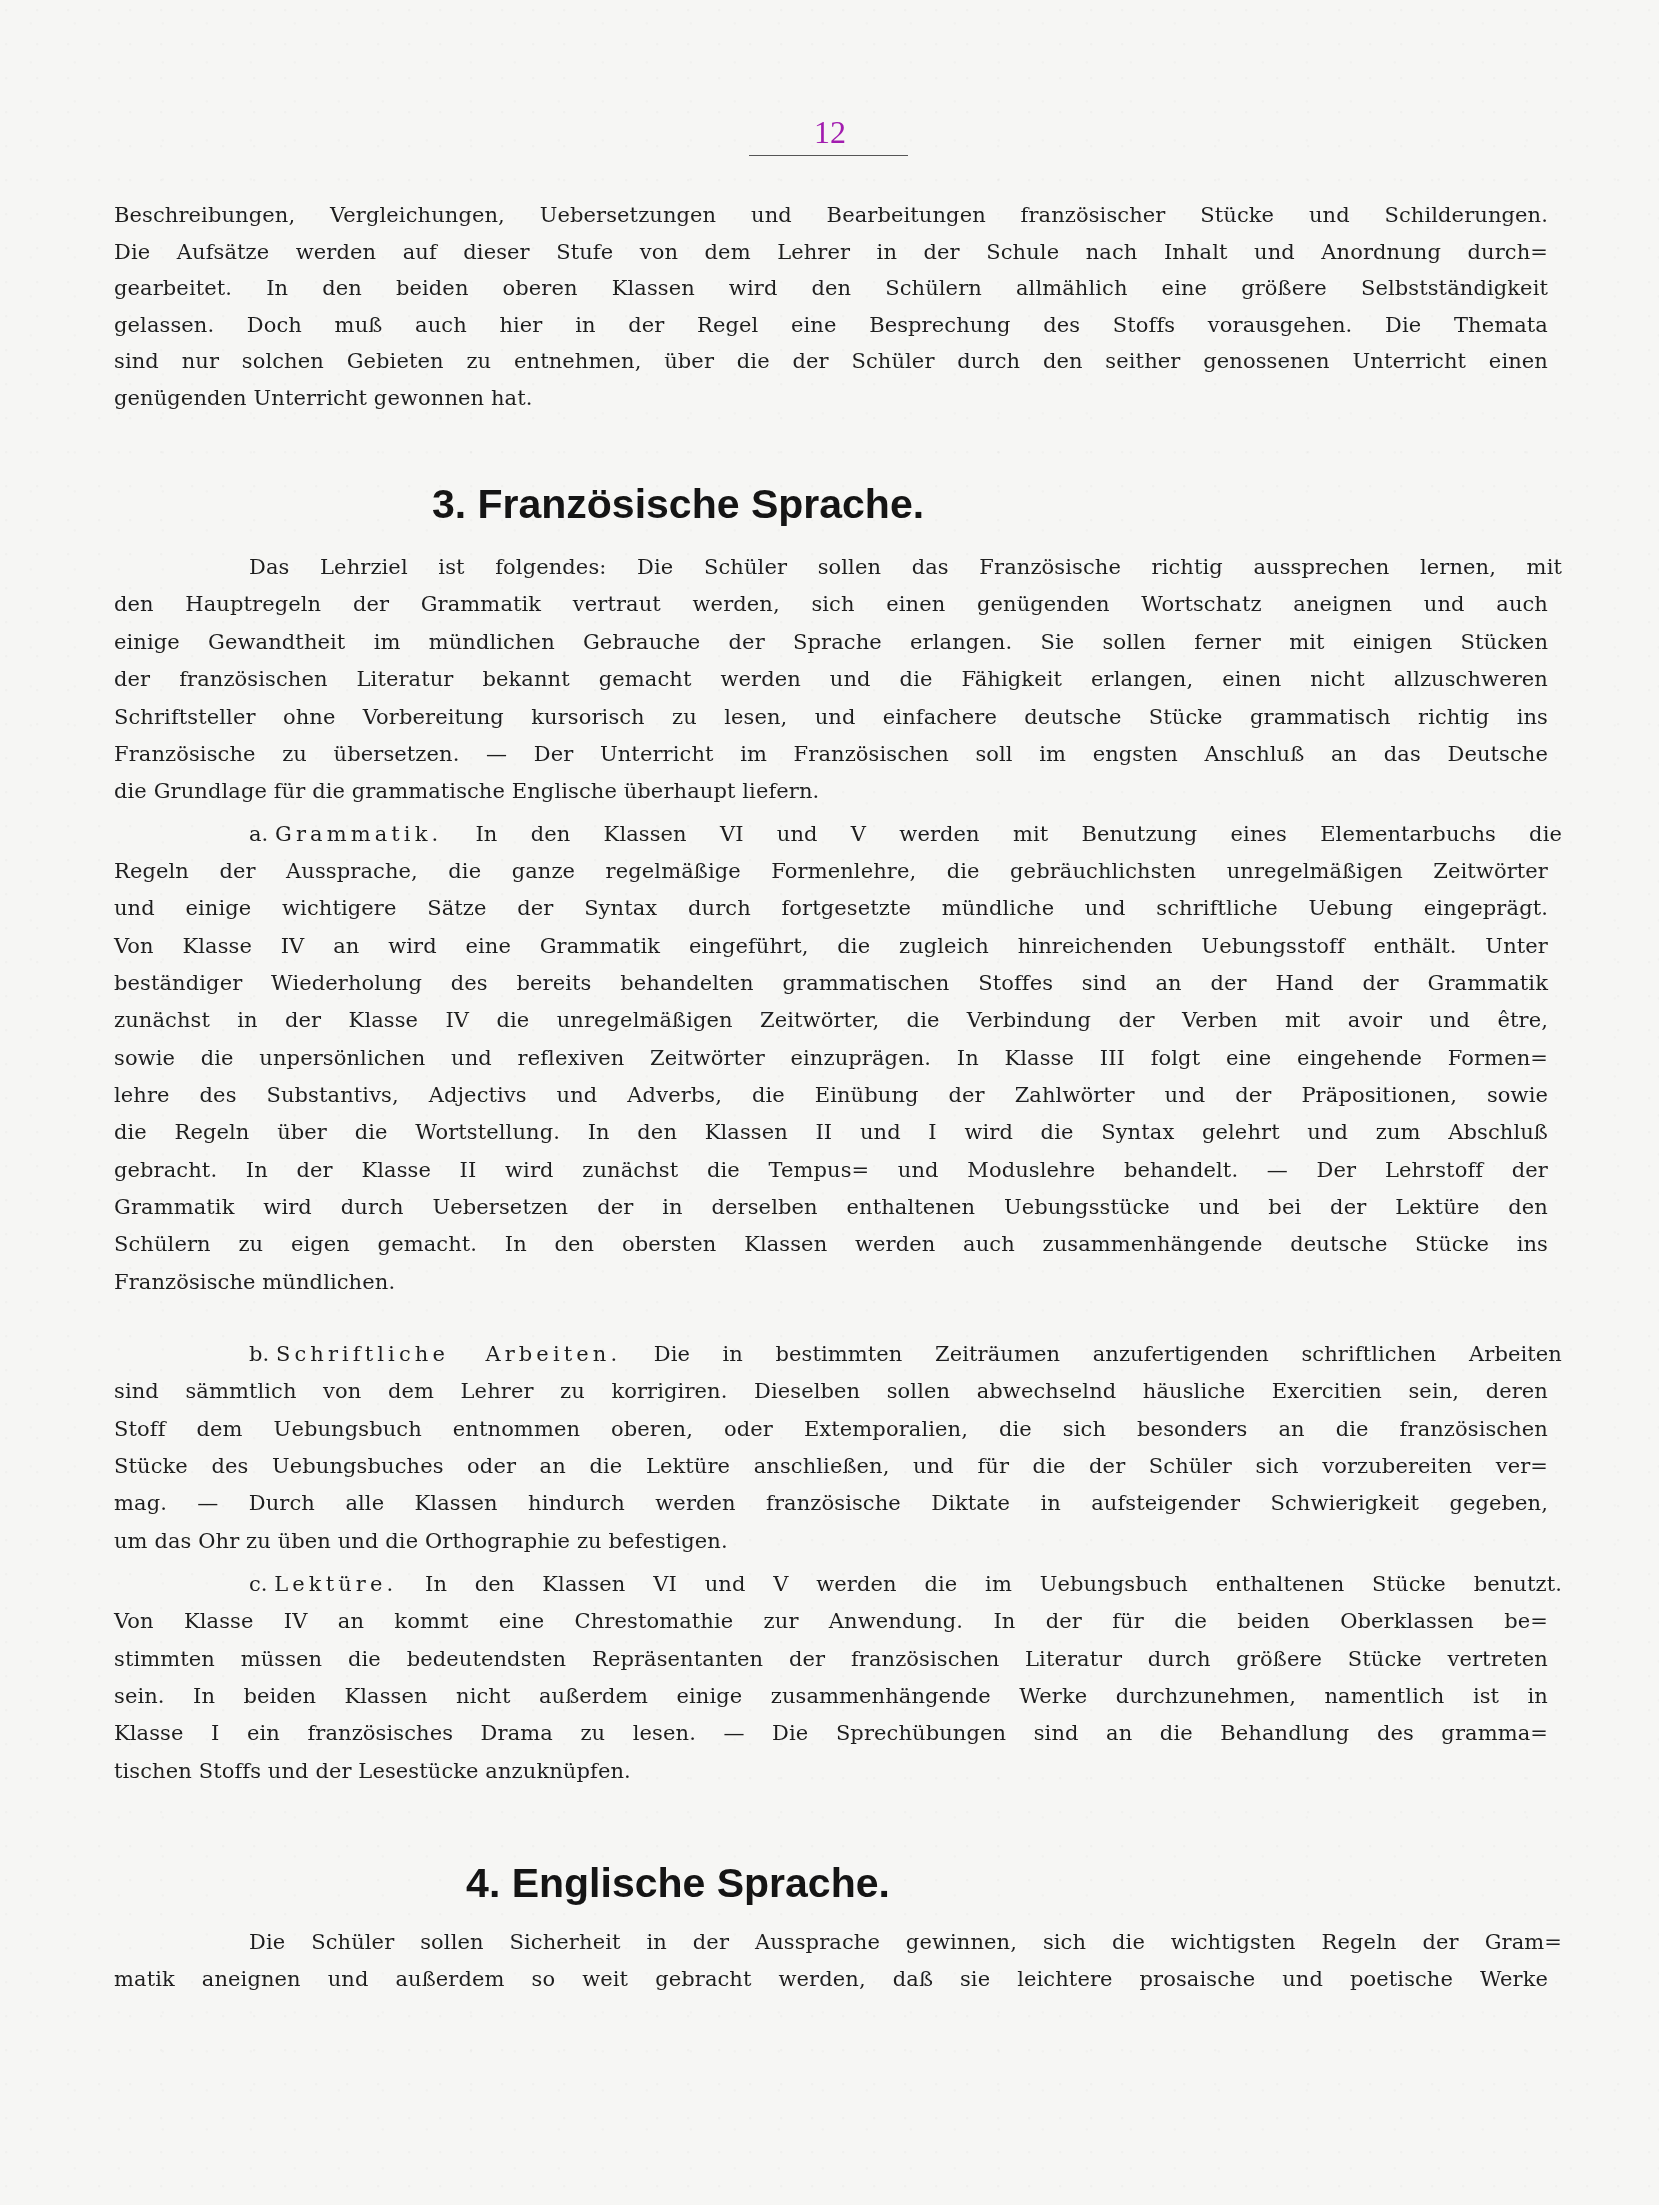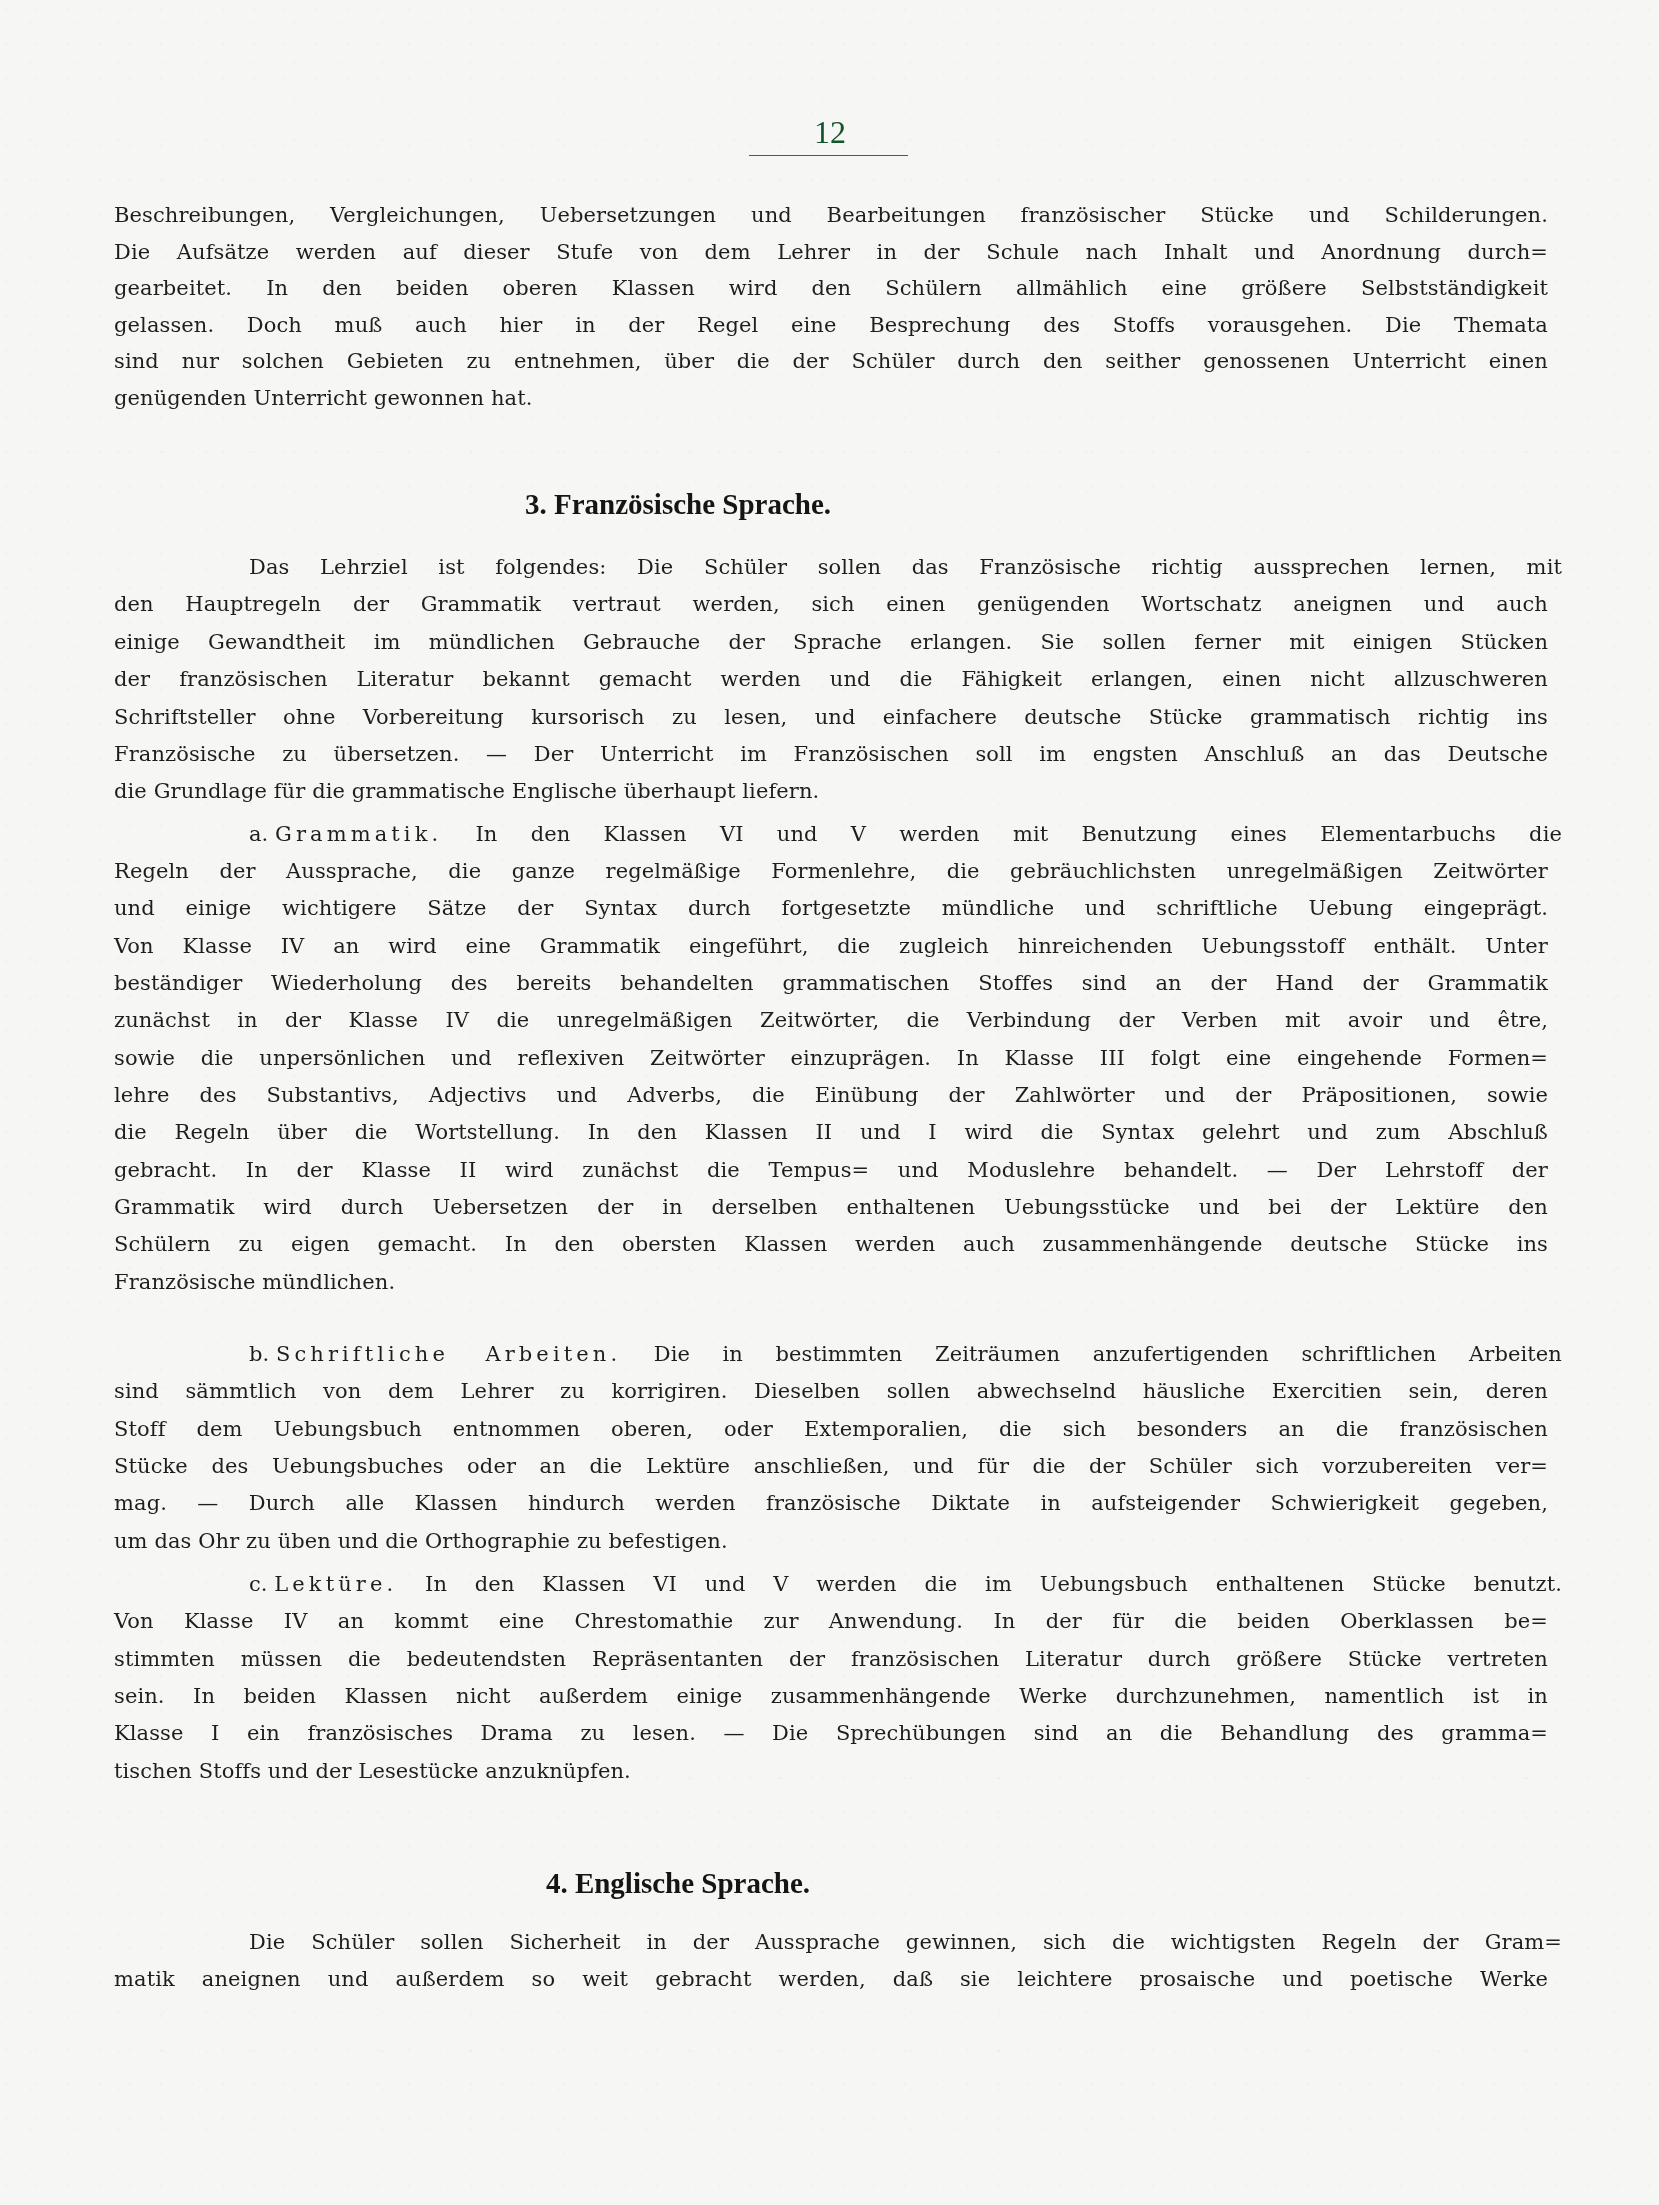--- a/index.html
+++ b/index.html
@@ -9,38 +9,38 @@
     background-image:
       radial-gradient(circle at 20% 30%, rgba(0,0,0,0.025) 0 0.8px, transparent 1.7px),
       radial-gradient(circle at 70% 60%, rgba(0,0,0,0.02) 0 0.8px, transparent 1.7px);
     background-size: 31px 34px, 44px 39px;
     font-family: "DejaVu Serif", "Liberation Serif", serif;
     color: #1e1e1e;
   }
   .page-number {
     position: absolute; left: 0; width: 1660px; top: 116px;
     text-align: center; font-family: "Liberation Serif", serif;
-    font-size: 32px; line-height: 33px; color: #14532d;
+    font-size: 32px; line-height: 33px; color: #a21caf;
   }
   .page-rule {
     position: absolute; left: 749px; width: 159px; top: 155px;
     height: 0; border-top: 1.7px solid #555;
   }
   .line {
     position: absolute; left: 114px; width: 1434px;
     font-size: 21px; line-height: 33px; height: 33px;
     white-space: nowrap; text-align: justify; text-align-last: justify;
     letter-spacing: 0.1px; overflow: visible;
   }
   .line.last { text-align-last: left; }
   .line.indent { left: 249px; width: 1313px; }
   .heading {
     position: absolute; left: 0; width: 1356px; text-align: center;
-    font-family: Liberation Serif, serif; font-weight: bold;
-    font-size: 29px; line-height: 40px; color: #151515;
+    font-family: Liberation Sans, sans-serif; font-weight: bold;
+    font-size: 41px; line-height: 40px; color: #151515;
   }
   .spaced { letter-spacing: 4.1px; }
   .label-prefix { margin-right: 6.6px; }
 </style>
 </head>
 <body>
 
 <div class="page-number">12</div>
 <div class="page-rule"></div>
 

